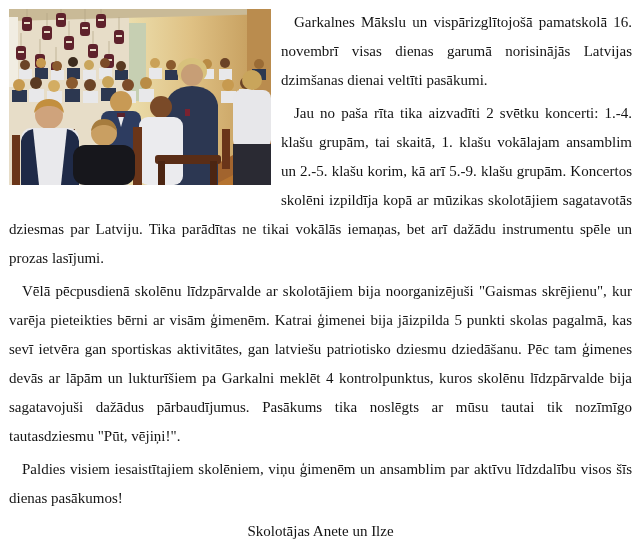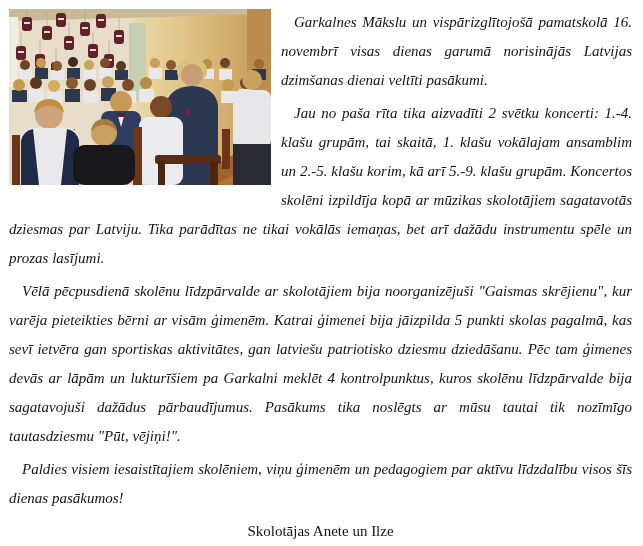--- a/index.html
+++ b/index.html
@@ -23,21 +23,20 @@
     margin: 1px 10px 6px 0;
     padding: 0;
     overflow: hidden;
     background: #d8c79e;
   }
   figure.photo svg { display: block; }
   p.body-par {
     margin: 0 0 4px 0;
     text-align: justify;
     text-indent: 13px;
-    font-style: italic;
   }
   p.signature {
     margin: 0;
     text-align: center;
     text-indent: 0;
   }
 </style>
 </head>
 <body>
 
@@ -193,17 +192,17 @@
 
     </svg>
   </figure>
 
   <p class="body-par">Garkalnes Mākslu un vispārizglītojošā pamatskolā 16. novembrī visas dienas garumā norisinājās Latvijas dzimšanas dienai veltīti pasākumi.</p>
 
   <p class="body-par">Jau no paša rīta tika aizvadīti 2 svētku koncerti: 1.-4. klašu grupām, tai skaitā, 1. klašu vokālajam ansamblim un 2.-5. klašu korim, kā arī 5.-9. klašu grupām. Koncertos skolēni izpildīja kopā ar mūzikas skolotājiem sagatavotās dziesmas par Latviju. Tika parādītas ne tikai vokālās iemaņas, bet arī dažādu instrumentu spēle un prozas lasījumi.</p>
 
   <p class="body-par">Vēlā pēcpusdienā skolēnu līdzpārvalde ar skolotājiem bija noorganizējuši "Gaismas skrējienu", kur varēja pieteikties bērni ar visām ģimenēm. Katrai ģimenei bija jāizpilda 5 punkti skolas pagalmā, kas sevī ietvēra gan sportiskas aktivitātes, gan latviešu patriotisko dziesmu dziedāšanu. Pēc tam ģimenes devās ar lāpām un lukturīšiem pa Garkalni meklēt 4 kontrolpunktus, kuros skolēnu līdzpārvalde bija sagatavojuši dažādus pārbaudījumus. Pasākums tika noslēgts ar mūsu tautai tik nozīmīgo tautasdziesmu "Pūt, vējiņi!".</p>
 
-  <p class="body-par">Paldies visiem iesaistītajiem skolēniem, viņu ģimenēm un pedagogiem par aktīvu līdzdalību visos šīs dienas pasākumos!</p>
+  <p class="body-par">Paldies visiem iesaistītajiem skolēniem, viņu ģimenēm un ansamblim par aktīvu līdzdalību visos šīs dienas pasākumos!</p>
 
   <p class="signature">Skolotājas Anete un Ilze</p>
 
 </div>
 
 </body></html>

